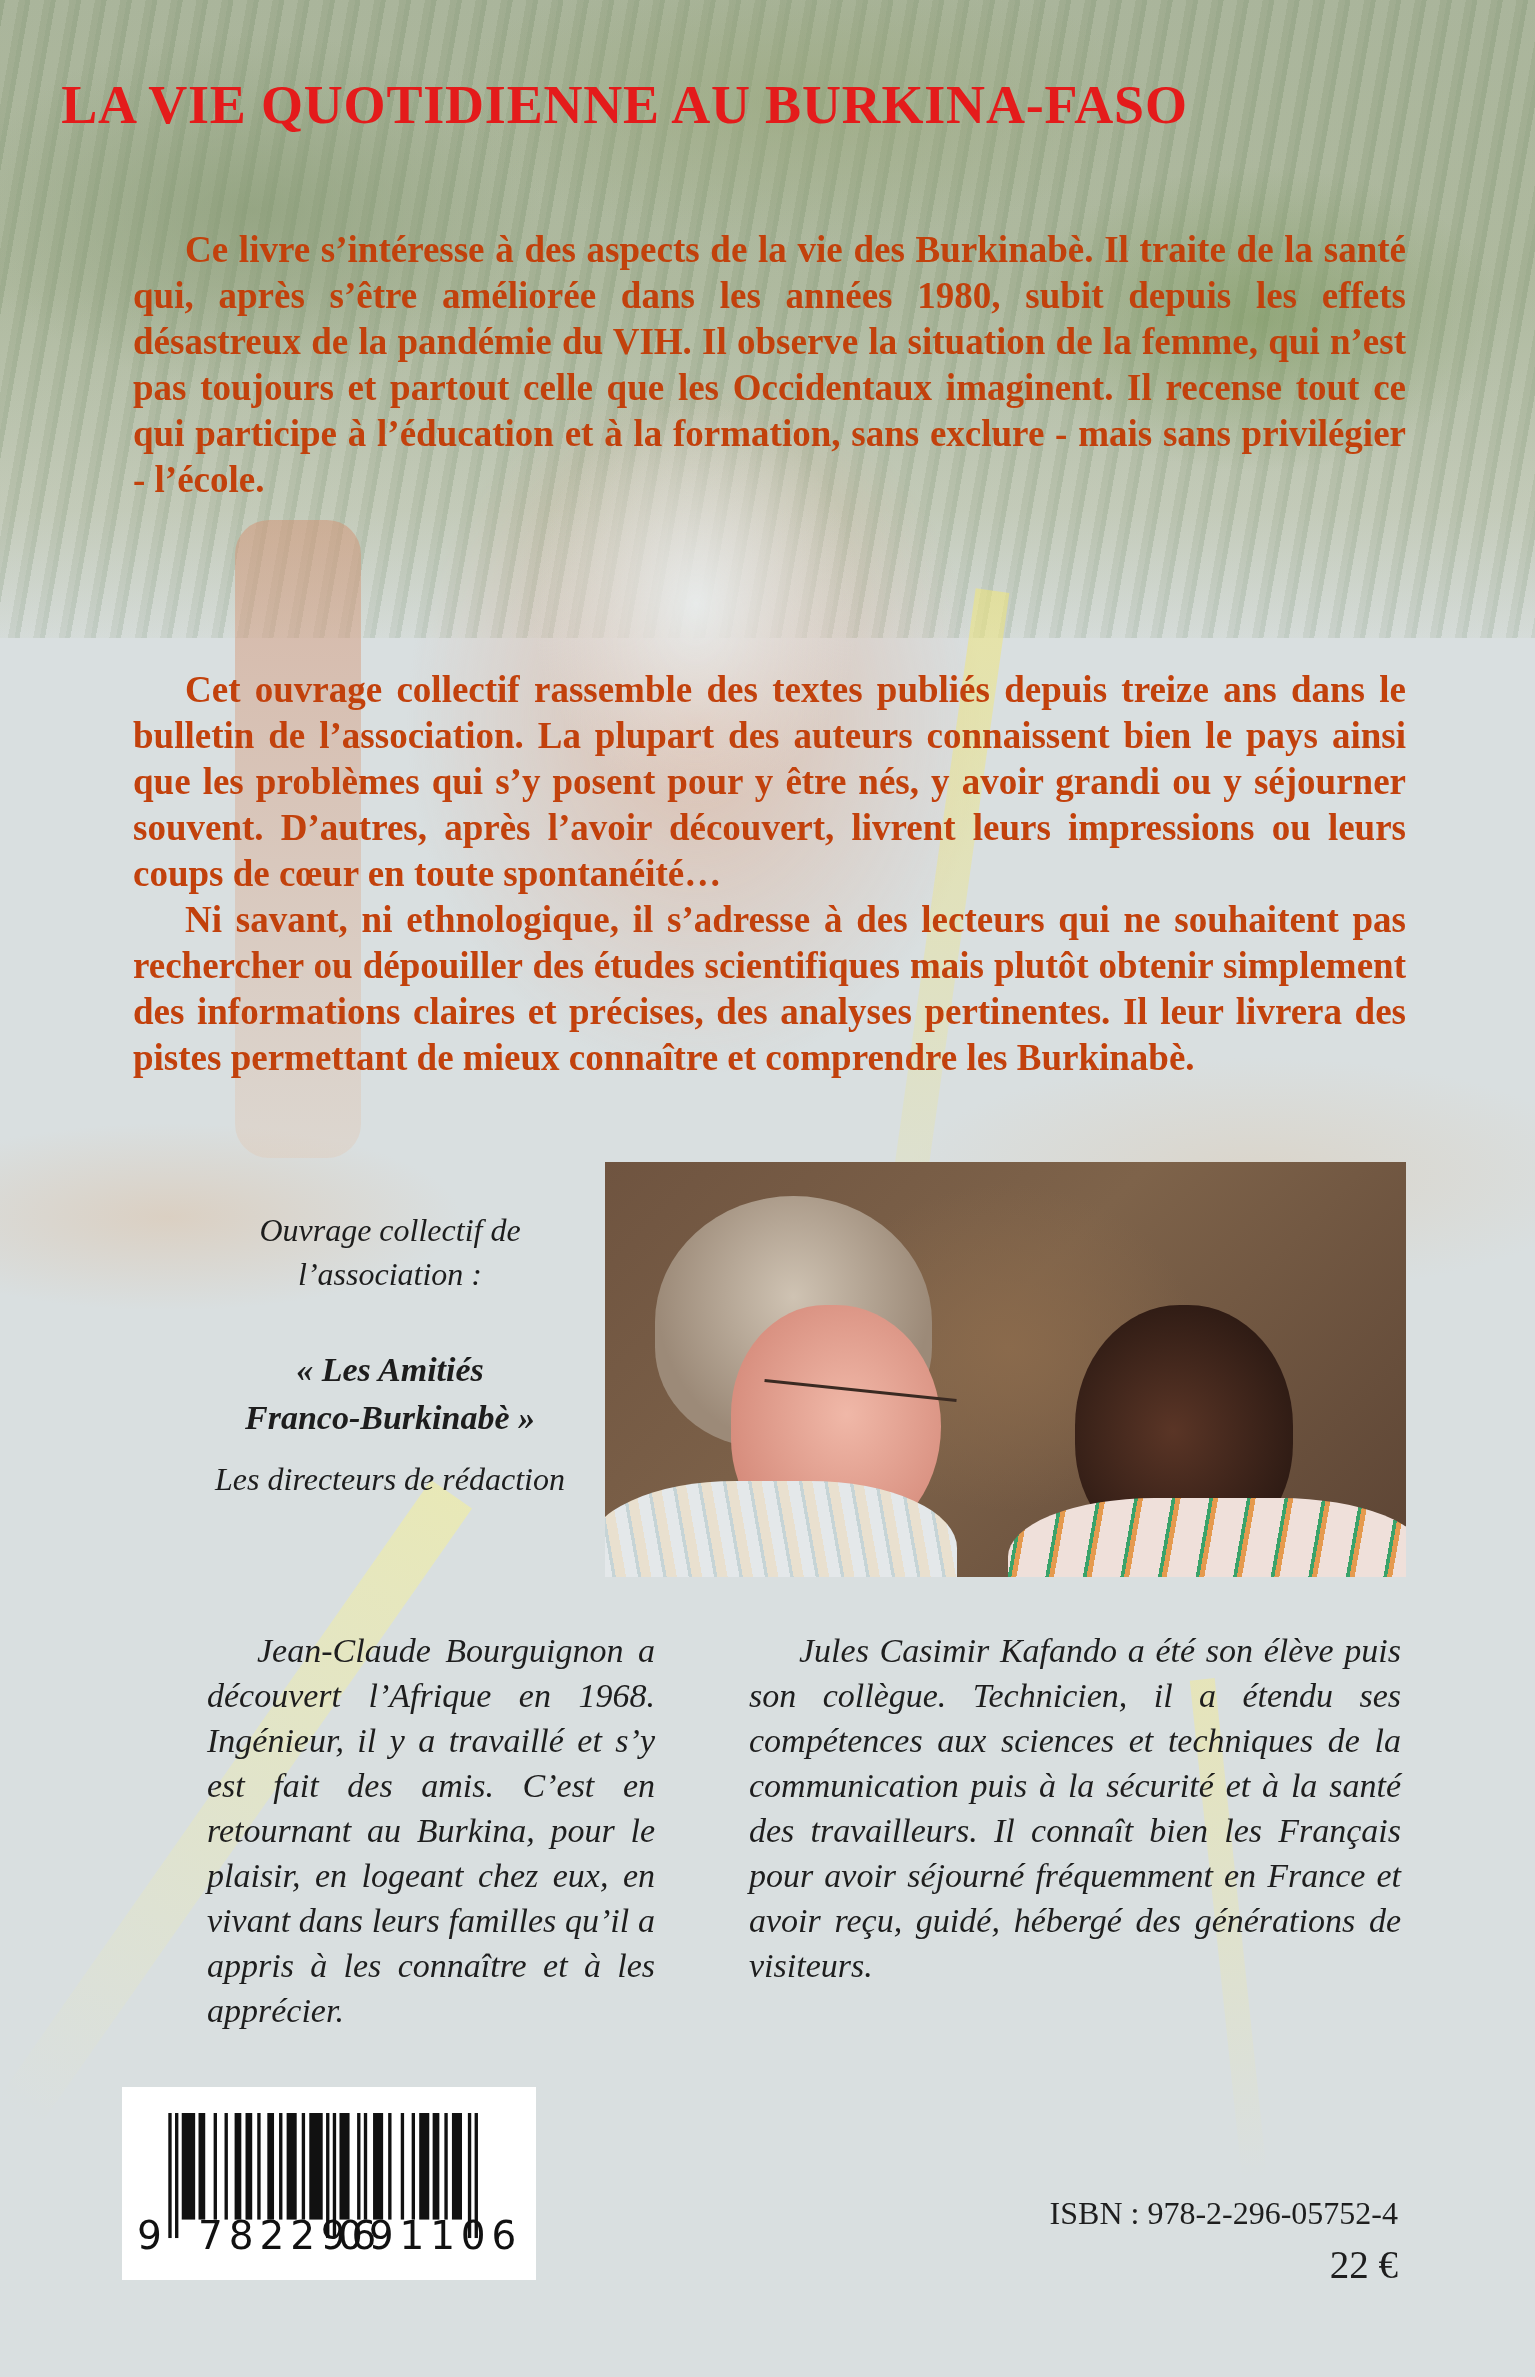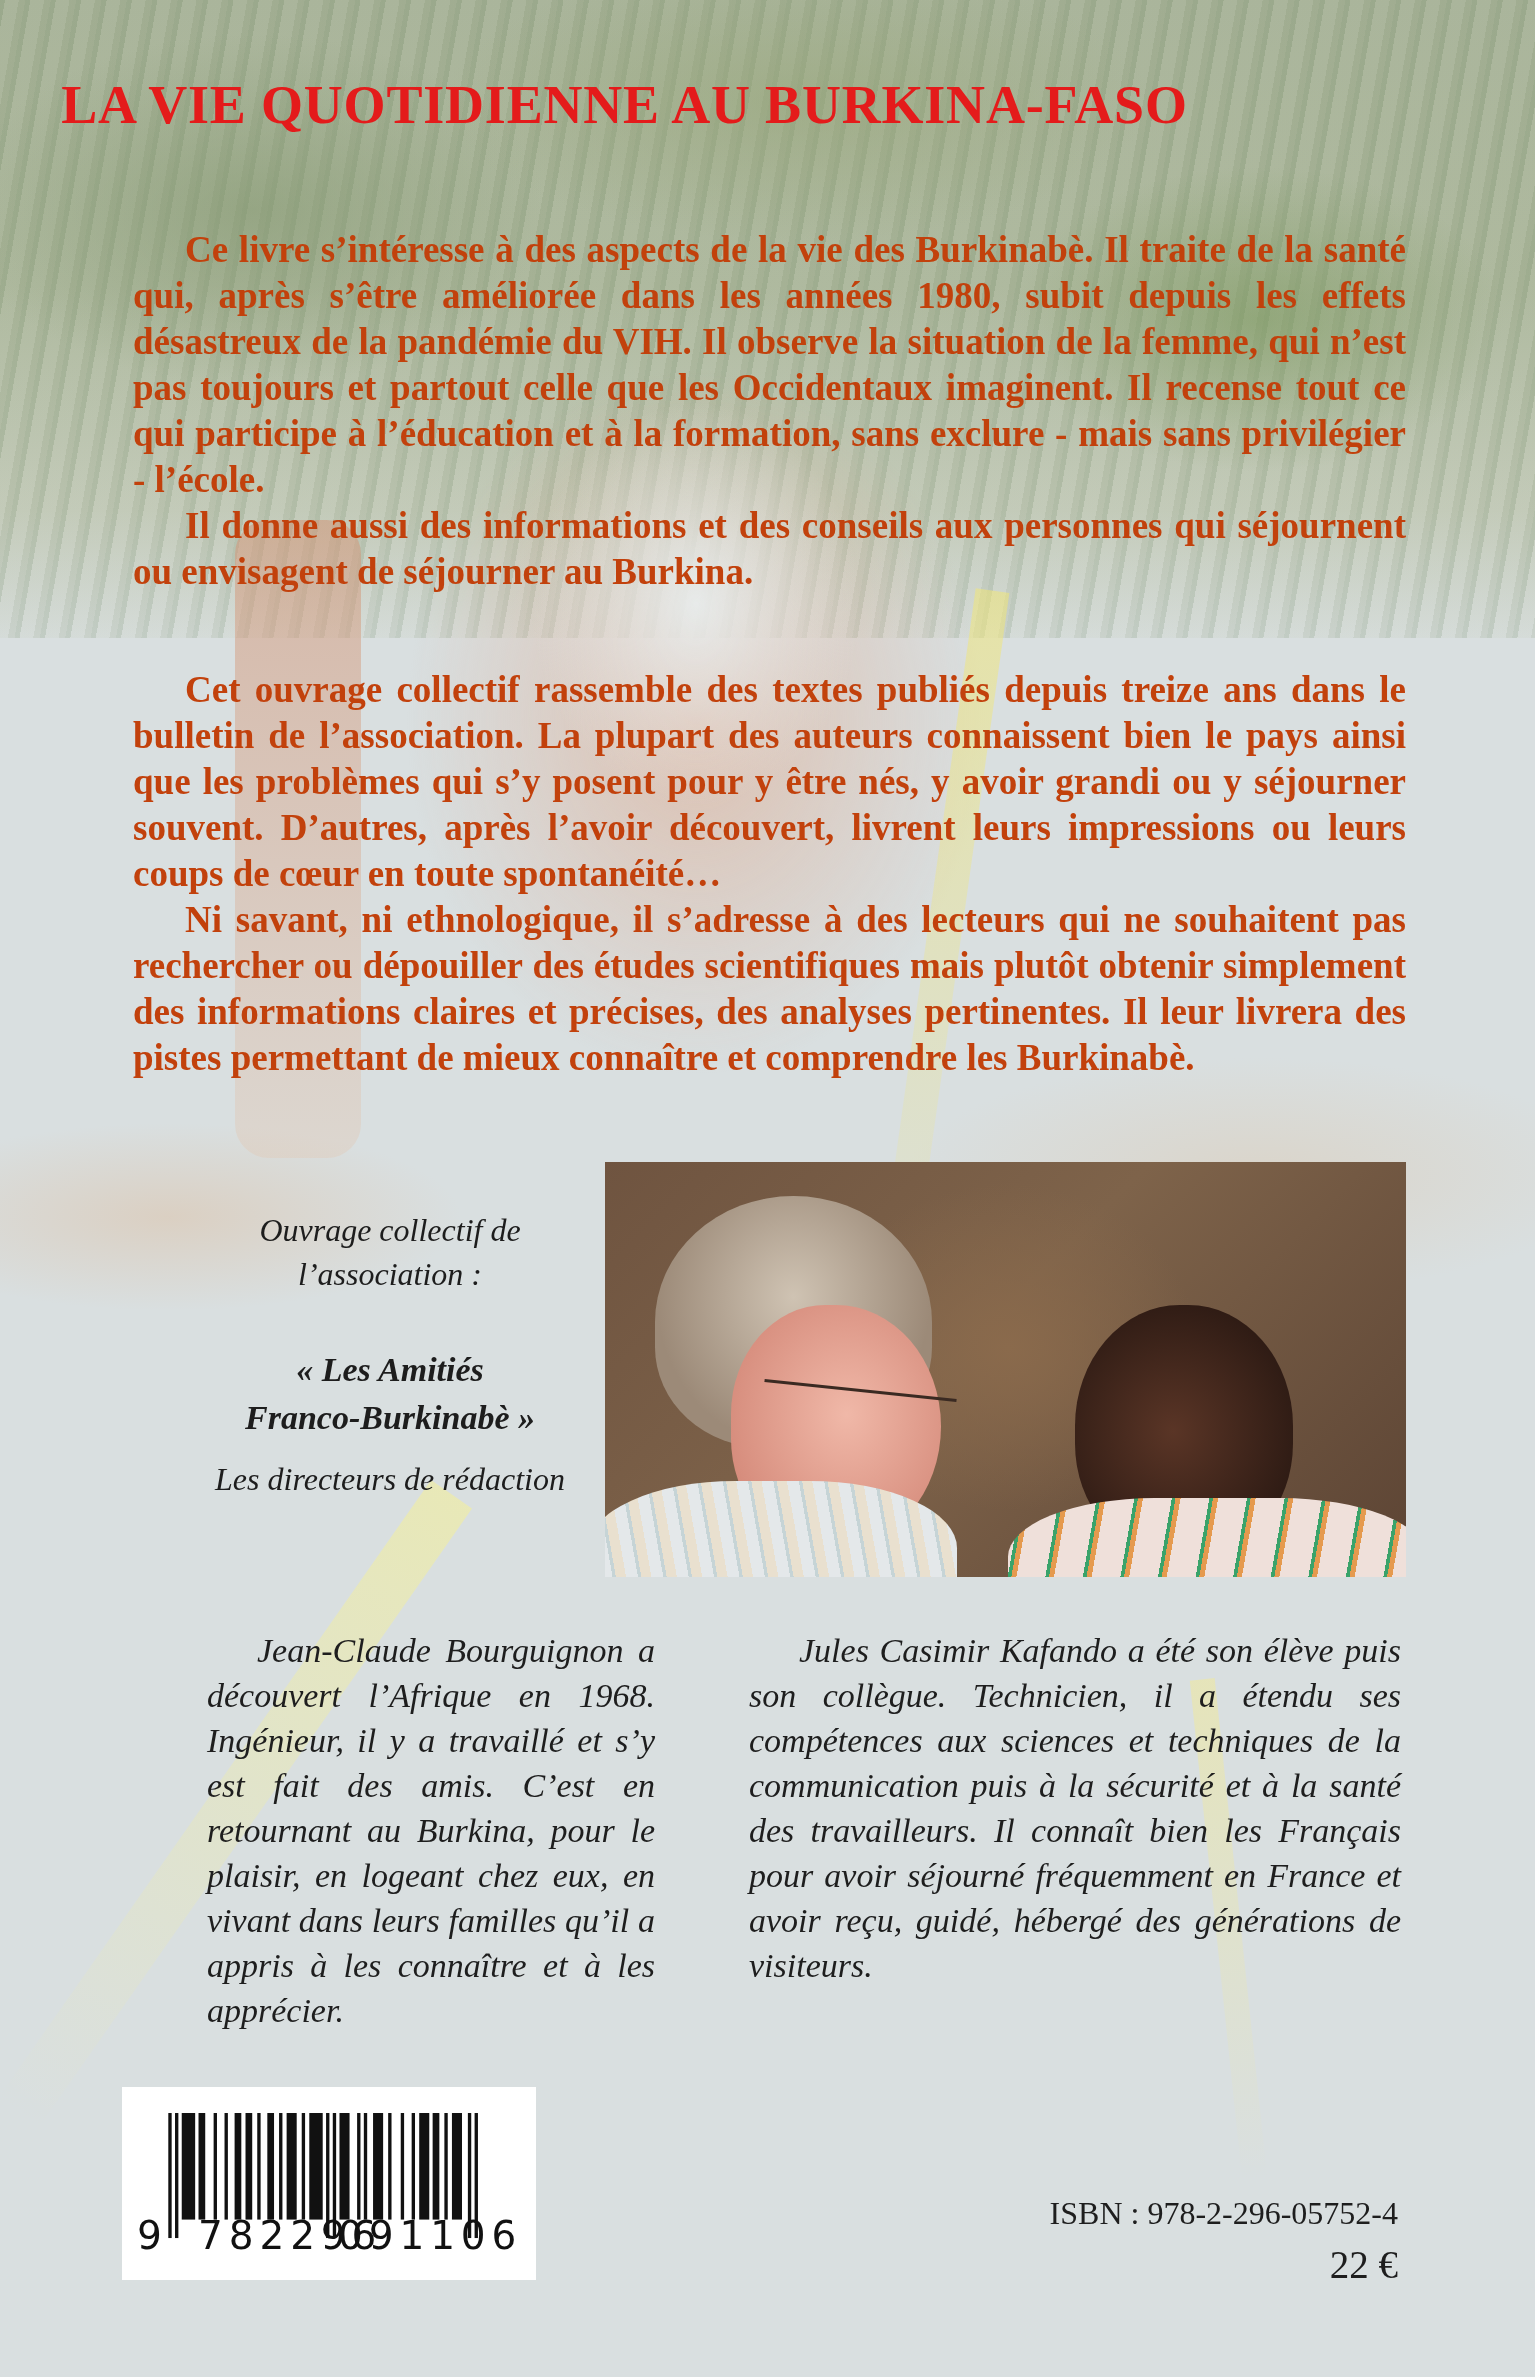--- a/index.html
+++ b/index.html
@@ -132,21 +132,20 @@
   <div class="layer face"></div>
   <div class="layer streak1"></div>
   <div class="layer streak2"></div>
   <div class="layer streak3"></div>
 </div>
 
 <h1 class="title">LA VIE QUOTIDIENNE AU BURKINA-FASO</h1>
 
 <div class="body-text block1">
   <p>Ce livre s’intéresse à des aspects de la vie des Burkinabè. Il traite de la santé qui, après s’être améliorée dans les années 1980, subit depuis les effets désastreux de la pandémie du VIH. Il observe la situation de la femme, qui n’est pas toujours et partout celle que les Occidentaux imaginent. Il  recense tout ce qui participe à l’éducation et à la formation, sans exclure - mais sans privilégier - l’école.</p>
-  <p>Il donne aussi des informations et des conseils aux personnes qui séjournent ou envisagent de séjourner au Burkina.</p>
 </div>
 
 <div class="body-text block2">
   <p>Cet ouvrage collectif rassemble des textes publiés depuis treize ans dans le bulletin de l’association. La plupart des auteurs connaissent bien le pays ainsi que les problèmes qui s’y posent pour y être nés, y avoir grandi ou y séjourner souvent. D’autres, après l’avoir découvert, livrent leurs impressions ou leurs coups de cœur en toute spontanéité…</p>
   <p>Ni savant, ni ethnologique, il s’adresse à des lecteurs qui ne souhaitent pas rechercher ou dépouiller des études scientifiques mais plutôt obtenir simplement des informations claires et précises, des analyses pertinentes. Il leur livrera des pistes permettant de mieux connaître et comprendre les Burkinabè.</p>
 </div>
 
 <div class="caption">
   <span class="line">Ouvrage collectif de</span>
   <span class="line">l’association :</span>

